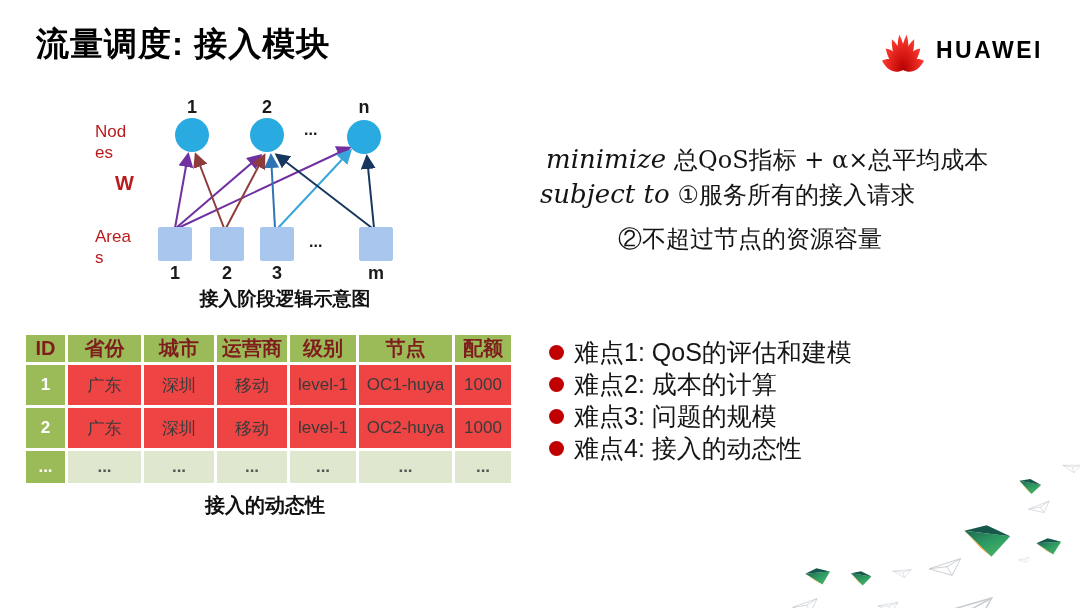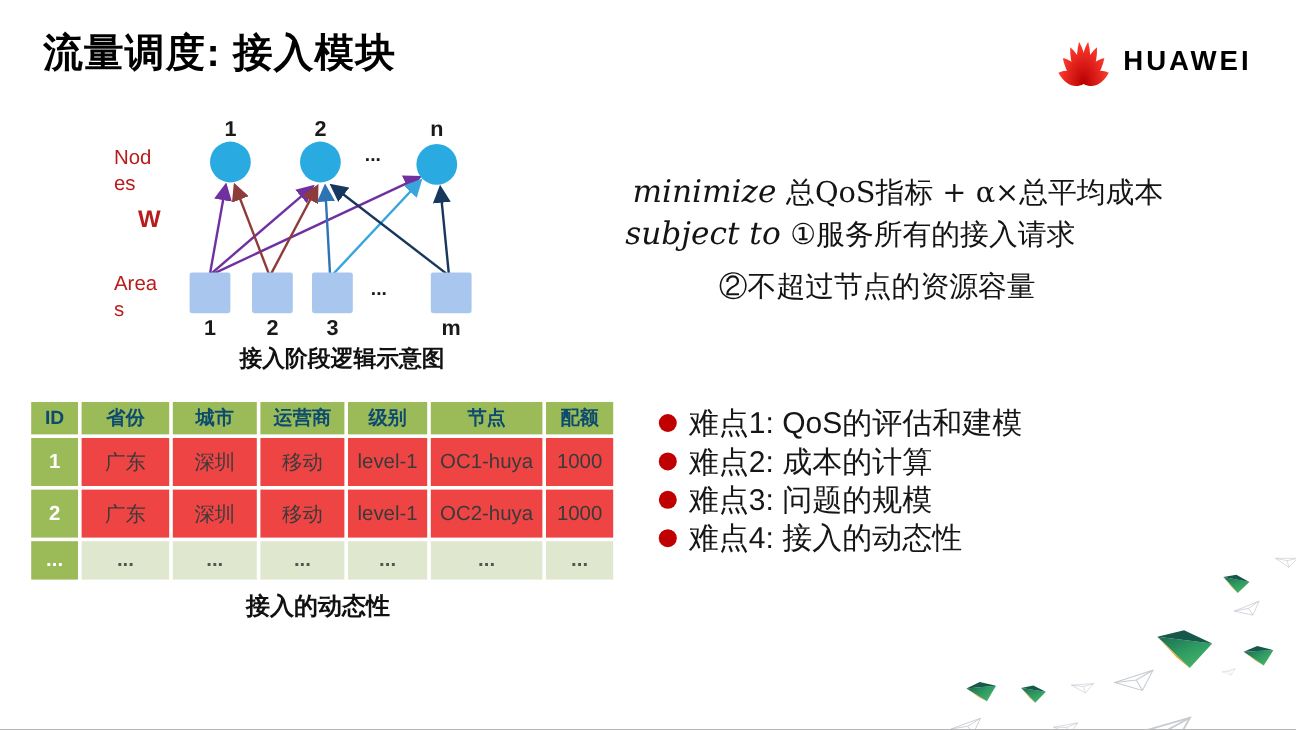--- a/index.html
+++ b/index.html
@@ -22,33 +22,33 @@
   .w-label{left:30px;top:78px;width:34px;font-size:20px;font-weight:800;}
   .areas-label{left:10px;top:131px;width:38px;}
   .numlab{position:absolute;width:22px;text-align:center;font-size:18px;font-weight:600;color:#1a1a1a;}
   .ellip{position:absolute;font-size:16px;font-weight:700;color:#1a1a1a;}
   .diagram-caption{
     position:absolute;left:60px;top:191px;width:280px;text-align:center;
     font-size:19px;font-weight:700;color:#111;
   }
   
   .formula-line{position:absolute;white-space:nowrap;color:#141414;
-    font-family:"DejaVu Serif","Liberation Serif",serif;font-size:24px;}
+    font-family:"DejaVu Serif","Liberation Serif",serif;font-size:24px;margin-left:19px;}
   .fkw{font-style:italic;font-size:26px;margin-right:8px;}
   .f1{left:527px;top:144px;}
   .f2{left:521px;top:179px;}
   .f3{left:599px;top:223px;}
   
   .decision-table{
     position:absolute;left:23px;top:332px;border-collapse:separate;border-spacing:3px;
   }
   .decision-table td,.decision-table th{
     text-align:center;vertical-align:middle;font-size:17px;padding:0 2px;
   }
-  .decision-table th{background:#9BBB59;color:#0c4a6e;font-weight:700;height:27px;font-size:16px;}
+  .decision-table th{background:#9BBB59;color:#7f1d1d;font-weight:700;height:27px;font-size:20px;}
   .decision-table td{background:#ef4444;color:#3a3a3a;height:40px;}
   .decision-table td.idcol{background:#9BBB59;color:#fff;font-weight:700;}
   .decision-table tr.dots td{background:#DFE8CF;height:32px;font-weight:700;color:#555;}
   .decision-table tr.dots td.idcol{background:#9BBB59;color:#fff;}
   .table-caption{
     position:absolute;left:140px;top:492px;width:250px;text-align:center;
     font-size:20px;font-weight:700;color:#111;
   }
   
   .challenges{position:absolute;left:533px;top:320px;list-style:none;margin:16px;padding:0;}

